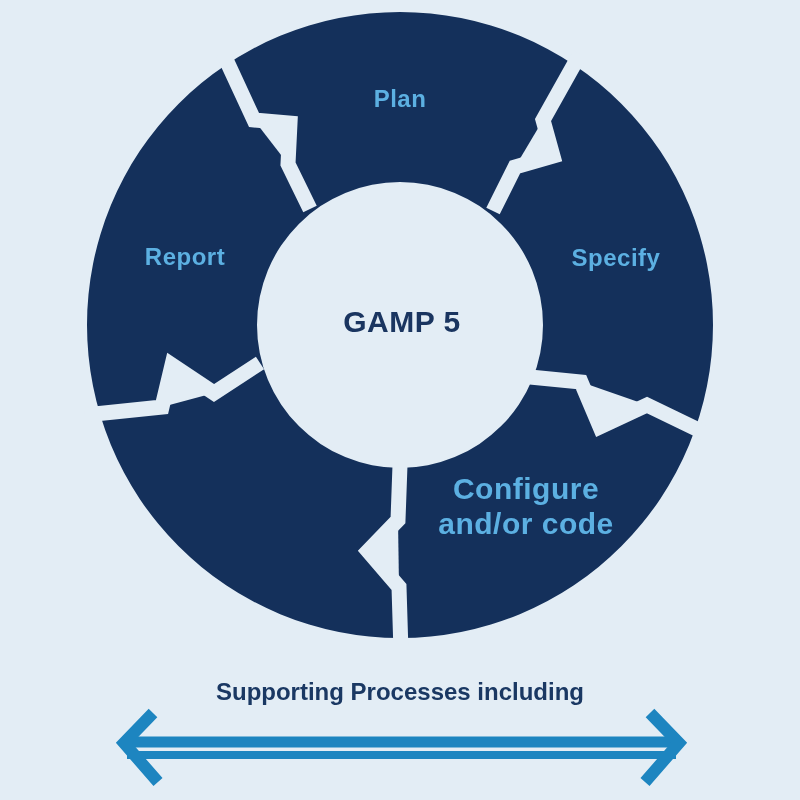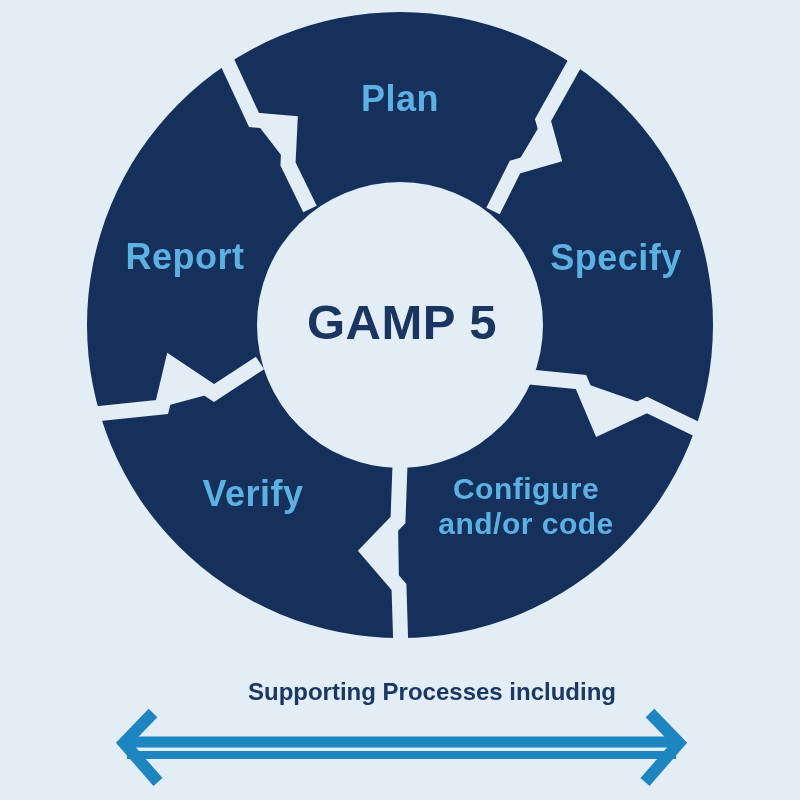--- a/index.html
+++ b/index.html
@@ -32,31 +32,31 @@
   .arrow-bar-thick { stroke: var(--arrow, #1d85c0); stroke-width: 11; }
   .arrow-bar-thin  { stroke: var(--arrow, #1d85c0); stroke-width: 8;  }
   .arrow-head      { stroke: var(--arrow, #1d85c0); stroke-width: 12; fill: none; stroke-miterlimit: 6; }
 
   .label {
     position: absolute;
     transform: translate(-50%, -50%);
     white-space: nowrap;
     font-weight: 700;
     color: var(--seg-label, #5cb0e2);
-    font-size: 36px;
+    font-size: 24px;
     letter-spacing: 0.5px;
     text-align: center;
   }
   .label.two-line { white-space: normal; font-size: 30px; line-height: 35px; }
   .center-label {
     position: absolute;
     transform: translate(-50%, -50%);
     white-space: nowrap;
     font-weight: 700;
-    font-size: 49px;
+    font-size: 30px;
     letter-spacing: 0.5px;
     color: var(--center-text, #1a3560);
   }
   .caption {
     position: absolute;
     transform: translate(-50%, -50%);
     text-align: center;
     font-weight: 700;
     font-size: 24px;
     line-height: 30px;
@@ -96,23 +96,22 @@
 
   <div class="label" style="left:400px; top:99px;">Plan</div>
 
   <div class="label two-line" style="left:526px; top:506px;">
     <div>Configure</div>
     <div>and/or code</div>
   </div>
 
   <div class="label" style="left:616px; top:258px;">Specify</div>
 
-  <div class="label" style="left:253px; top:494px;">Verify</div>
 
   <div class="label" style="left:185px; top:257px;">Report</div>
 
   <div class="center-label" style="left:402px; top:322px;">GAMP 5</div>
 
-  <div class="caption" style="left:400px; top:692px;margin-left:32px;">
+  <div class="caption" style="left:400px; top:692px;">
     <div>Supporting Processes including</div>
   </div>
 
 </div>
 
 </body></html>

